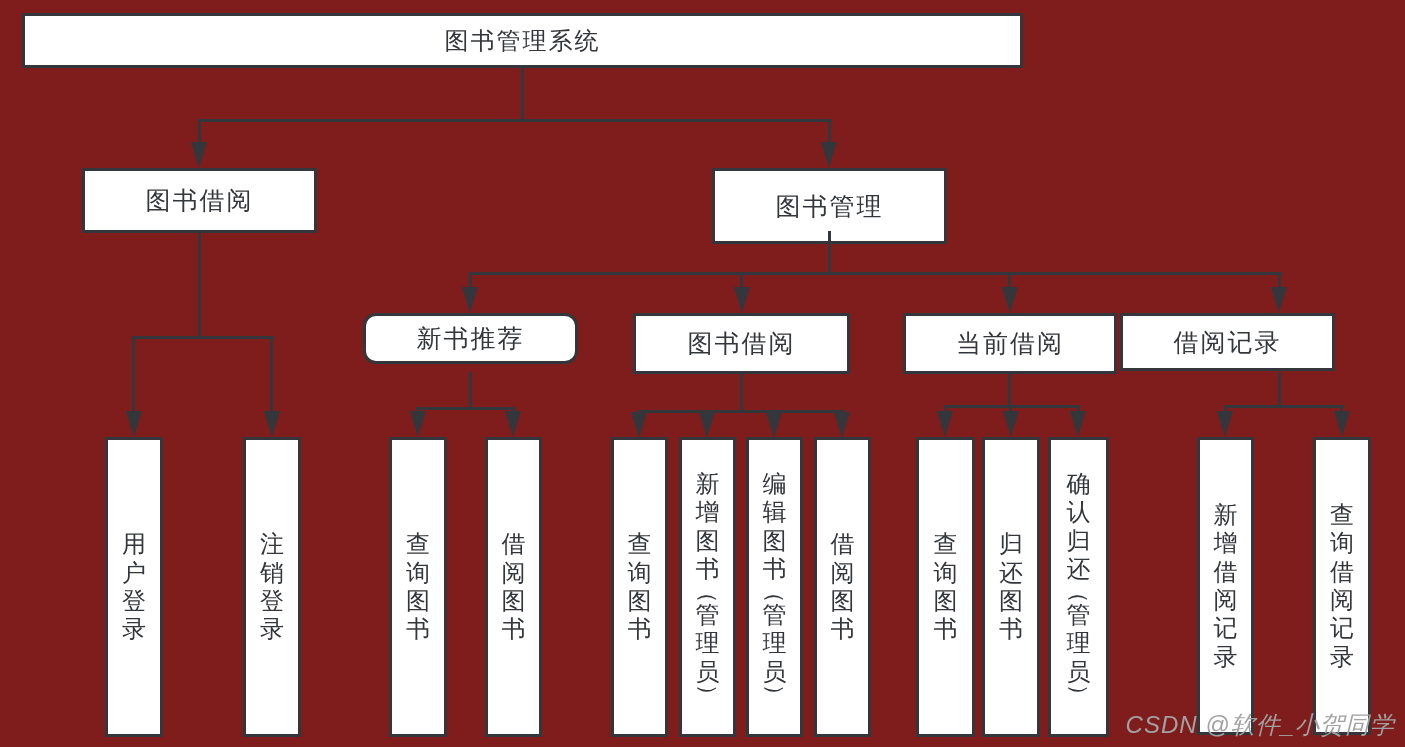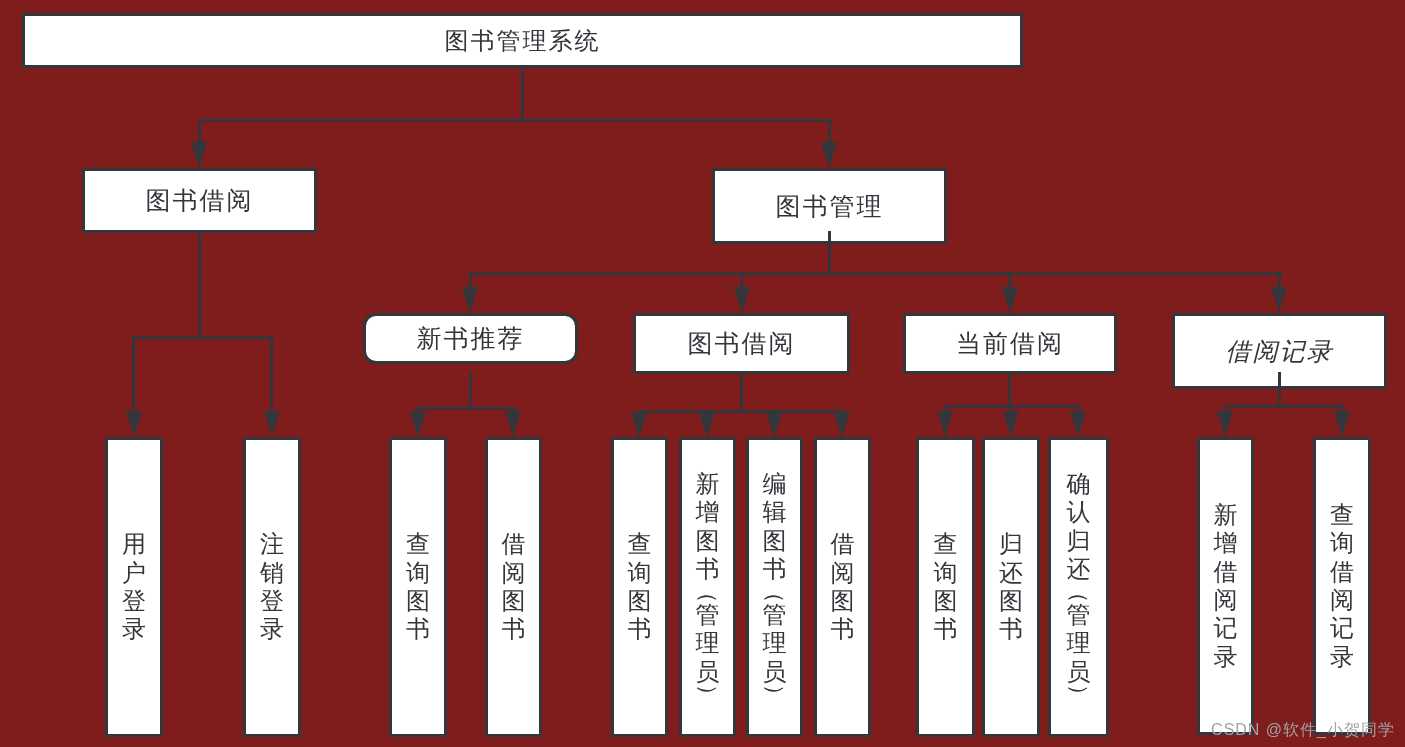--- a/index.html
+++ b/index.html
@@ -18,22 +18,22 @@
   .vtext{display:flex;flex-direction:column;align-items:center;
     justify-content:center;height:100%;font-size:24px;}
   .vchar{line-height:1.18;display:block;}
   .vchar.rot{transform:rotate(90deg);line-height:.7;height:18px;
     display:flex;align-items:center;justify-content:center;font-size:22px;}
   .hline{position:absolute;height:3px;background:#33363b;}
   .vline{position:absolute;width:3px;background:#33363b;}
   .arrow{position:absolute;width:0;height:0;
     border-left:8px solid transparent;border-right:8px solid transparent;
     border-top:26px solid #33363b;}
-  .watermark{position:absolute;right:10px;bottom:6px;font-size:16px;
-    color:#a2a2a2;letter-spacing:1px;z-index:5;}
+  .watermark{position:absolute;right:10px;bottom:6px;font-size:24px;
+    color:#a2a2a2;letter-spacing:1px;z-index:5;font-style:italic;}
 </style>
 </head>
 <body>
 
 <div class="canvas">
 
   <div class="box hbox root" style="left:22px;top:13px;width:1001px;height:55px;">
     <span>图书管理系统</span>
   </div>
 
@@ -71,21 +71,21 @@
 
   <div class="box hbox" style="left:363px;top:313px;width:215px;height:51px;border-radius:13px;">
     <span>新书推荐</span>
   </div>
   <div class="box hbox" style="left:633px;top:313px;width:217px;height:61px;">
     <span>图书借阅</span>
   </div>
   <div class="box hbox" style="left:903px;top:313px;width:214px;height:61px;">
     <span>当前借阅</span>
   </div>
-  <div class="box hbox" style="left:1172px;top:313px;width:215px;height:76px;font-style:italic;">
+  <div class="box hbox" style="left:1120px;top:313px;width:215px;height:58px;">
     <span>借阅记录</span>
   </div>
 
   <div class="vline" style="left:469px;top:372px;height:38px;"></div>
   <div class="hline" style="left:416px;top:407px;width:100px;"></div>
   <div class="vline" style="left:416px;top:407px;height:8px;"></div>
   <div class="arrow" style="left:410px;top:411px;"></div>
   <div class="vline" style="left:512px;top:407px;height:8px;"></div>
   <div class="arrow" style="left:505px;top:411px;"></div>
 

